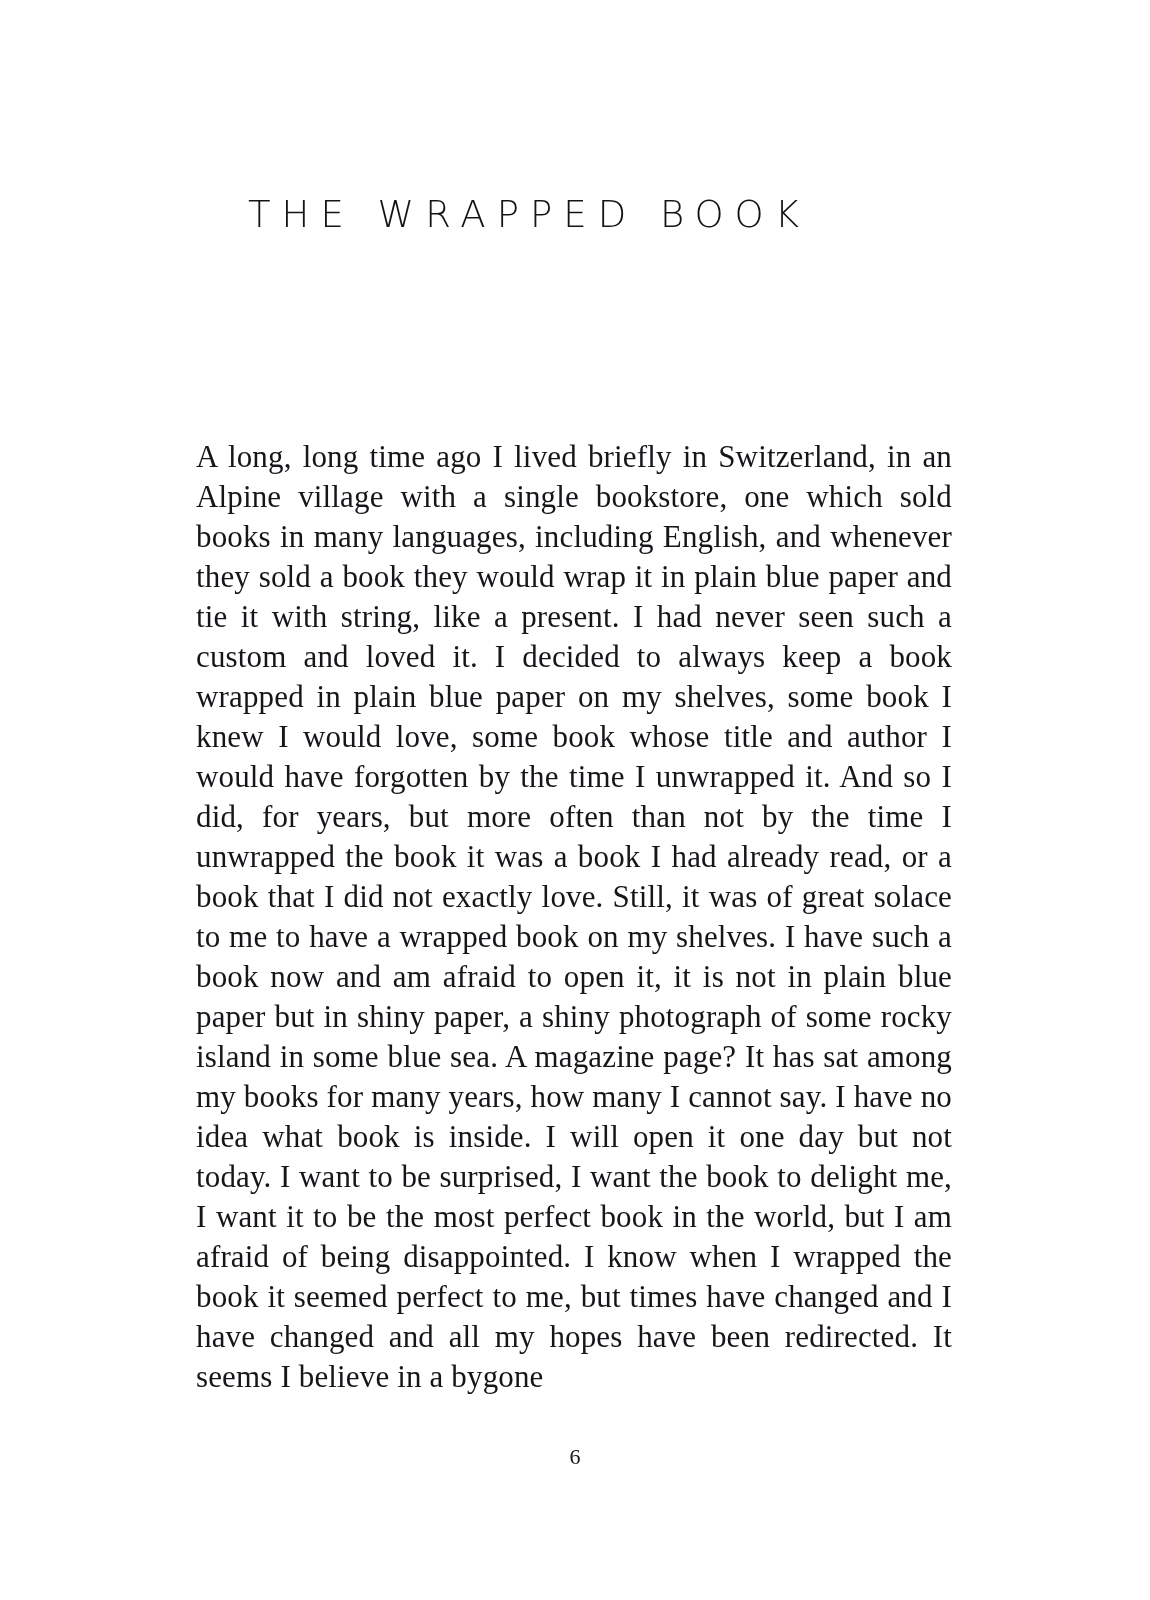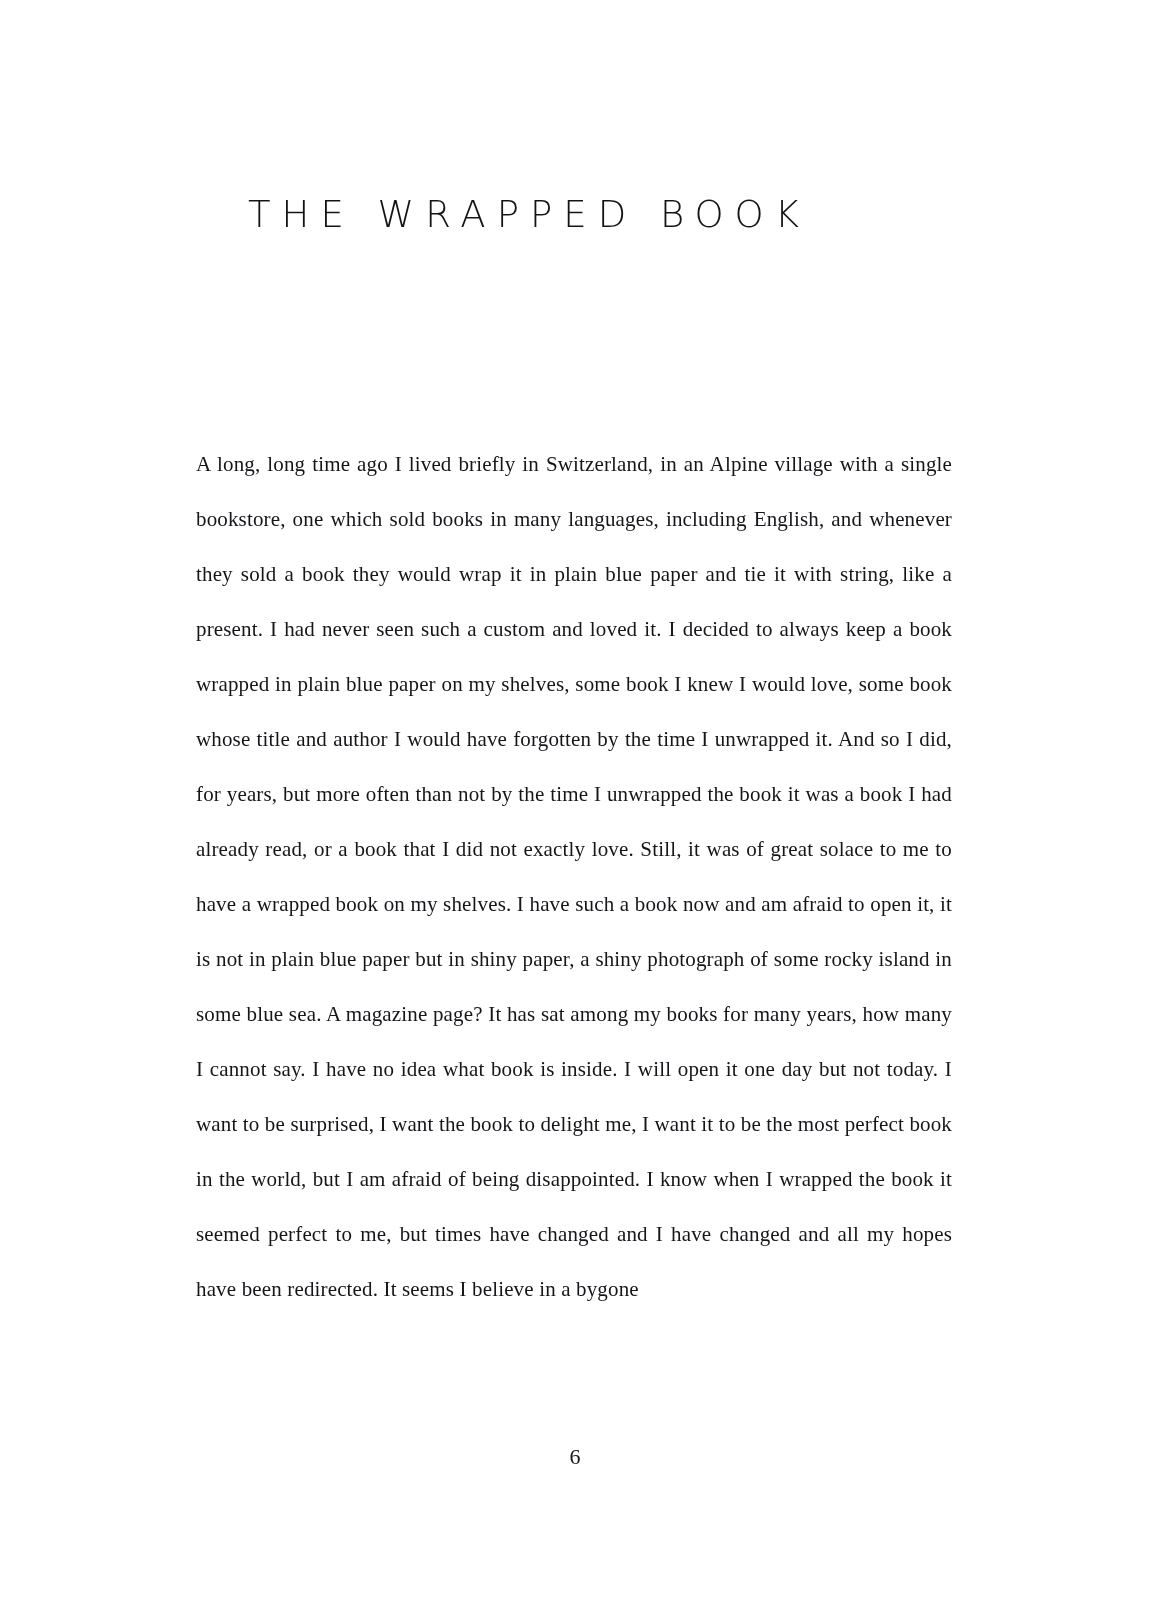--- a/index.html
+++ b/index.html
@@ -32,22 +32,22 @@
   }
   .body-block {
     position: absolute;
     top: 437px;
     left: 196px;
     width: 756px;
   }
   .body-block p {
     margin: 0;
     font-family: "Liberation Serif", serif;
-    font-size: 21px;
-    line-height: 55px;
+    font-size: 31px;
+    line-height: 40px;
     text-align: justify;
     text-justify: inter-word;
     color: #15161a;
     letter-spacing: 0.15px;
   }
   .folio {
     position: absolute;
     top: 1444px;
     left: 0;
     width: 1150px;

